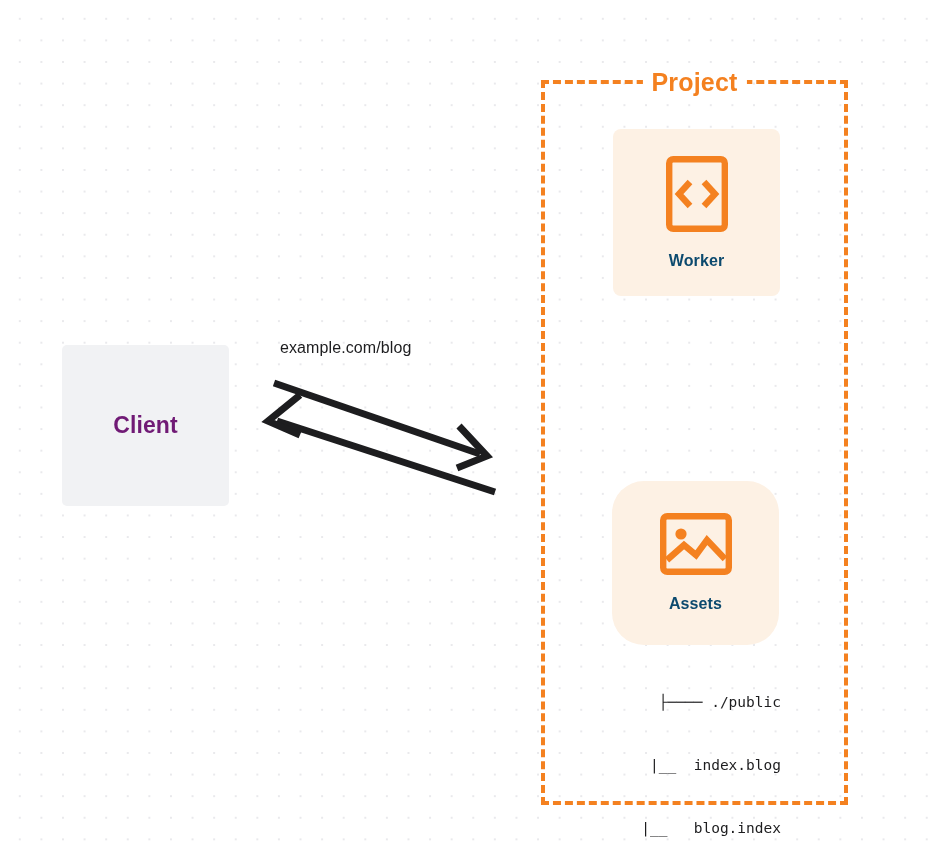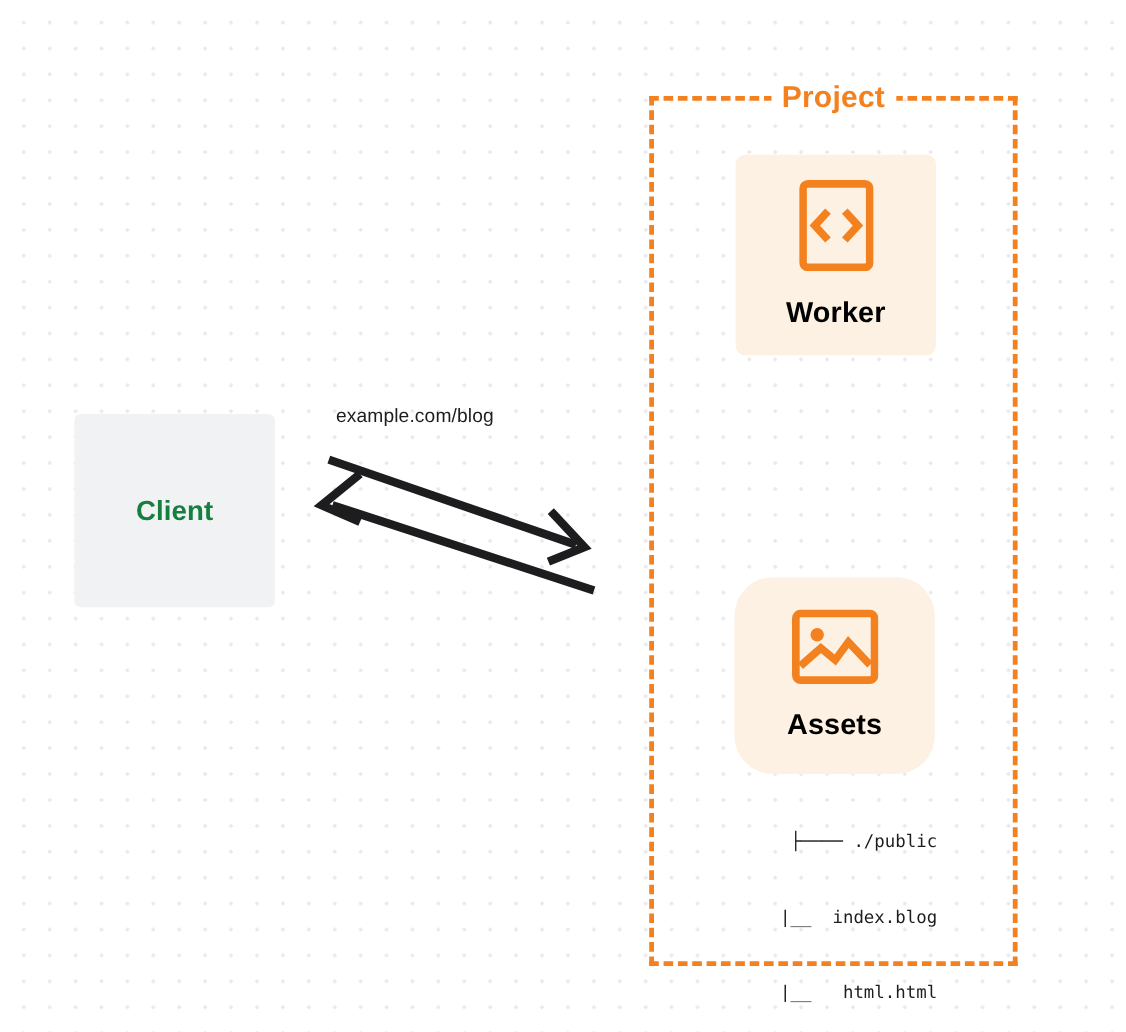--- a/index.html
+++ b/index.html
@@ -36,21 +36,21 @@
     height: 161px;
     background-color: #f1f2f4;
     border-radius: 5px;
     display: flex;
     align-items: center;
     justify-content: center;
   }
   #client-node .node-label {
     font-size: 23px;
     font-weight: bold;
-    color: #15803d;
+    color: #701a75;
     letter-spacing: 0.1px;
   }
 
   
   #project-group {
     position: absolute;
     left: 541px;
     top: 80px;
     width: 307px;
     height: 725px;
@@ -90,23 +90,23 @@
     height: 167px;
   }
   #assets-node {
     left: 612px;
     top: 481px;
     width: 167px;
     height: 164px;
     border-radius: 32px;
   }
   .service-box .node-label {
-    font-size: 24px;
+    font-size: 16px;
     font-weight: bold;
-    color: #000000;
+    color: #0c4a6e;
     letter-spacing: 0.1px;
     margin-top: 16px;
   }
   .service-icon {
     display: block;
   }
 
   
   #assets-tree {
     position: absolute;
@@ -193,17 +193,17 @@
         <circle cx="21" cy="21" r="5.6" fill="#f48120"></circle>
         <polyline points="7,47 24,32 36,42 47,27 65,46" fill="none" stroke="#f48120" stroke-width="6.4" stroke-linecap="butt" stroke-linejoin="miter"></polyline>
       </svg>
     </span>
     <span class="node-label">Assets</span>
   </div>
 
   <div id="assets-tree">
     <span class="tree-line">├──── ./public</span>
     <span class="tree-line">   |__  index.blog</span>
-    <span class="tree-line">   |__   html.html</span>
+    <span class="tree-line">   |__   blog.index</span>
     
   </div>
 
 </div>
 
 </body></html>

